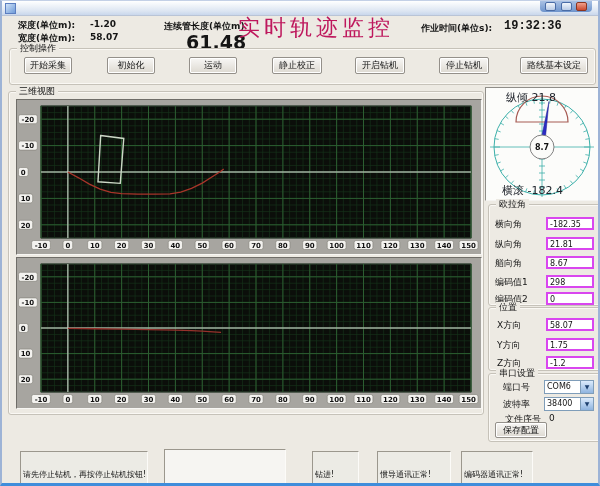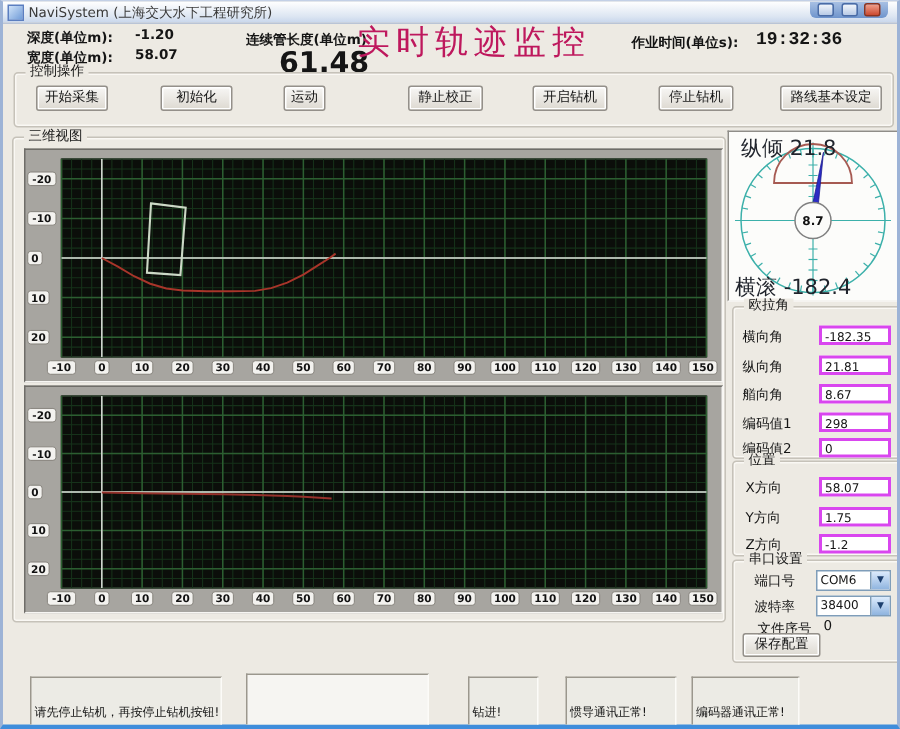--- a/index.html
+++ b/index.html
@@ -20,21 +20,21 @@
   .abs{position:absolute;}
   .bold{font-weight:bold;}
   .gb{position:absolute;border:1px solid #c6c2b9;border-radius:3px;box-shadow:inset 0 0 0 1px #faf8f4;}
   .gb-label{position:absolute;top:-6px;left:7px;background:#edeae3;padding:0 3px;font-size:9px;line-height:11px;white-space:nowrap;}
   .btn{position:absolute;height:17px;box-sizing:border-box;background:linear-gradient(#f8f7f5,#ddd9d1);
     border:1px solid #94908a;border-radius:2px;box-shadow:inset 0 0 0 1px #ffffff;
     font-size:9px;text-align:center;line-height:14px;cursor:default;white-space:nowrap;overflow:hidden;}
   .chart-frame{position:absolute;background:#a7a5a0;border:1px solid;border-color:#6f6d68 #f7f6f3 #f7f6f3 #6f6d68;}
   .chart-frame svg{display:block;}
   .panel{position:absolute;background:#fcfcfa;border:1px solid;border-color:#8f8d88 #f5f4f1 #f5f4f1 #8f8d88;}
-  .compass-note{position:absolute;font-size:14px;color:#20242c;white-space:nowrap;}
+  .compass-note{position:absolute;font-size:11px;color:#20242c;white-space:nowrap;margin-left:12px;}
   .row-label{position:absolute;font-size:9px;white-space:nowrap;}
   .valbox{position:absolute;height:13px;box-sizing:border-box;background:#ffffff;border:2px solid #d946ef;
     font-size:8px;line-height:11px;padding:0 2px;overflow:hidden;white-space:nowrap;}
   .combo{position:absolute;height:14px;box-sizing:border-box;background:#ffffff;border:1px solid #7f9db9;
     font-size:8px;line-height:12px;padding:0 14px 0 2px;overflow:hidden;white-space:nowrap;}
   .combo .arrow{position:absolute;right:0;top:0;bottom:0;width:12px;
     background:linear-gradient(#dcebfc,#8fb4df);border-left:1px solid #7f9db9;
     color:#1c3f6e;font-size:6px;text-align:center;line-height:12px;}
   .statusbox{position:absolute;box-sizing:border-box;border:1px solid;border-color:#9b978d #fcfbf8 #fcfbf8 #9b978d;
     background:#ecebe5;font-size:8px;line-height:12px;padding:17px 2px;white-space:nowrap;overflow:hidden;}
@@ -43,21 +43,20 @@
   .bignum{font-size:19px;font-weight:bold;text-align:center;}
   .timenum{font-size:12px;font-weight:bold;font-family:Liberation Mono, monospace;}
 </style>
 </head>
 <body>
 
 <div class="window">
 
   <div class="titlebar">
     <span class="app-icon"></span>
-    <span class="title-text">NaviSystem (上海交大水下工程研究所)</span>
     <span class="win-chip">
       <span></span>
       <span></span>
       <span class="close"></span>
     </span>
   </div>
 
   <span class="abs bold" style="left:16px;top:18px">深度(单位m):</span>
   <span class="abs bold" style="left:88px;top:18px">-1.20</span>
   <span class="abs bold" style="left:16px;top:31px">宽度(单位m):</span>
@@ -66,21 +65,21 @@
   <span class="abs bignum" style="left:184px;top:30px">61.48</span>
   <div class="abs main-title" style="left:234px;top:12px;width:160px;text-align:center">实时轨迹监控</div>
   <span class="abs bold" style="left:419px;top:21px">作业时间(单位s):</span>
   <span class="abs timenum" style="left:502px;top:18px">19:32:36</span>
 
   <div class="gb" style="left:7px;top:47px;width:585px;height:35px">
     <span class="gb-label">控制操作</span>
   </div>
   <div class="btn" style="left:22px;top:56px;width:48px">开始采集</div>
   <div class="btn" style="left:105px;top:56px;width:48px">初始化</div>
-  <div class="btn" style="left:187px;top:56px;width:28px">运动</div>
+  <div class="btn" style="left:187px;top:56px;width:48px">运动</div>
   <div class="btn" style="left:270px;top:56px;width:50px">静止校正</div>
   <div class="btn" style="left:353px;top:56px;width:50px">开启钻机</div>
   <div class="btn" style="left:437px;top:56px;width:50px">停止钻机</div>
   <div class="btn" style="left:518px;top:56px;width:68px">路线基本设定</div>
 
   <div class="gb" style="left:6px;top:90px;width:474px;height:322px">
     <span class="gb-label">三维视图</span>
   </div>
   <div class="chart-frame" style="left:14px;top:98px;width:464px;height:154px">
     <svg width="462" height="152">

